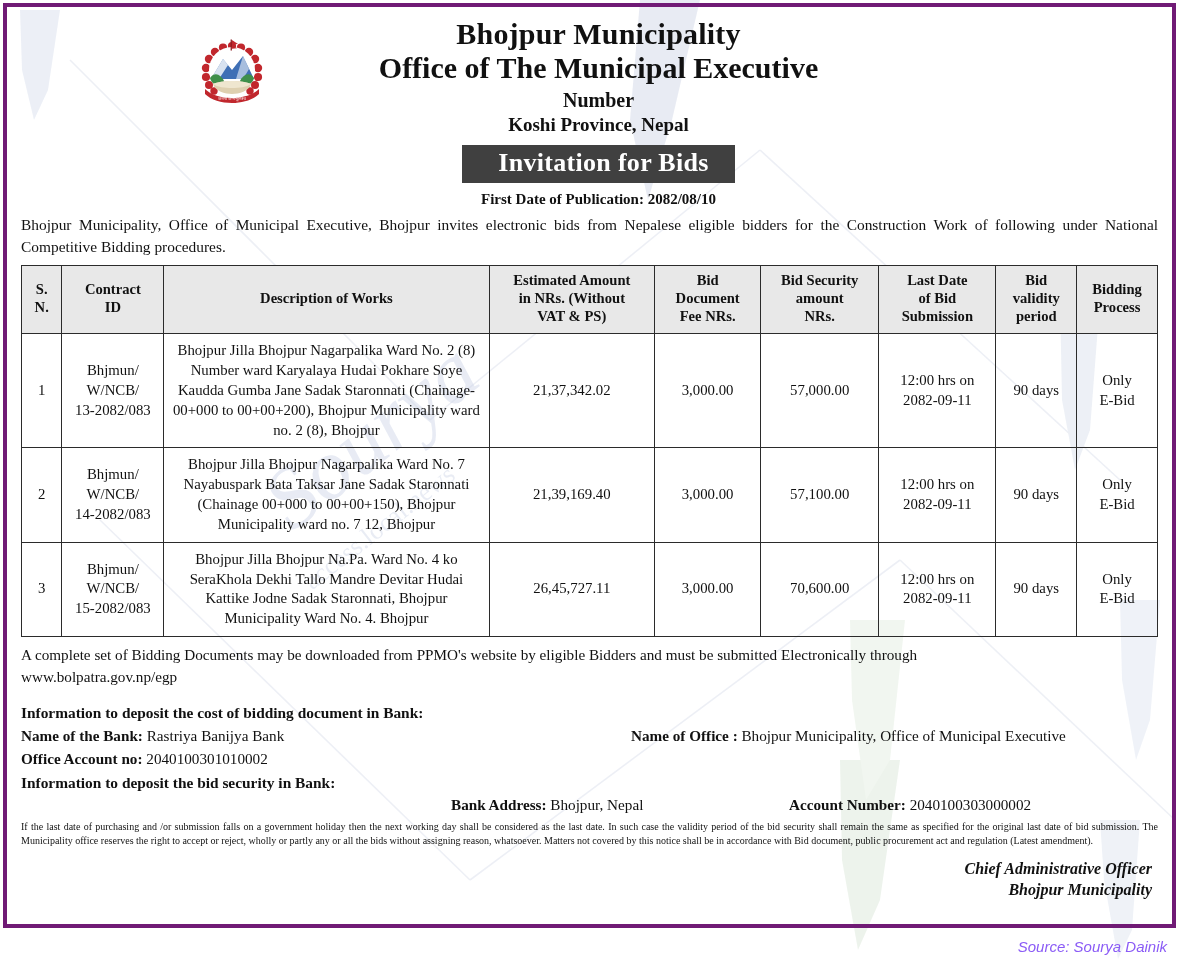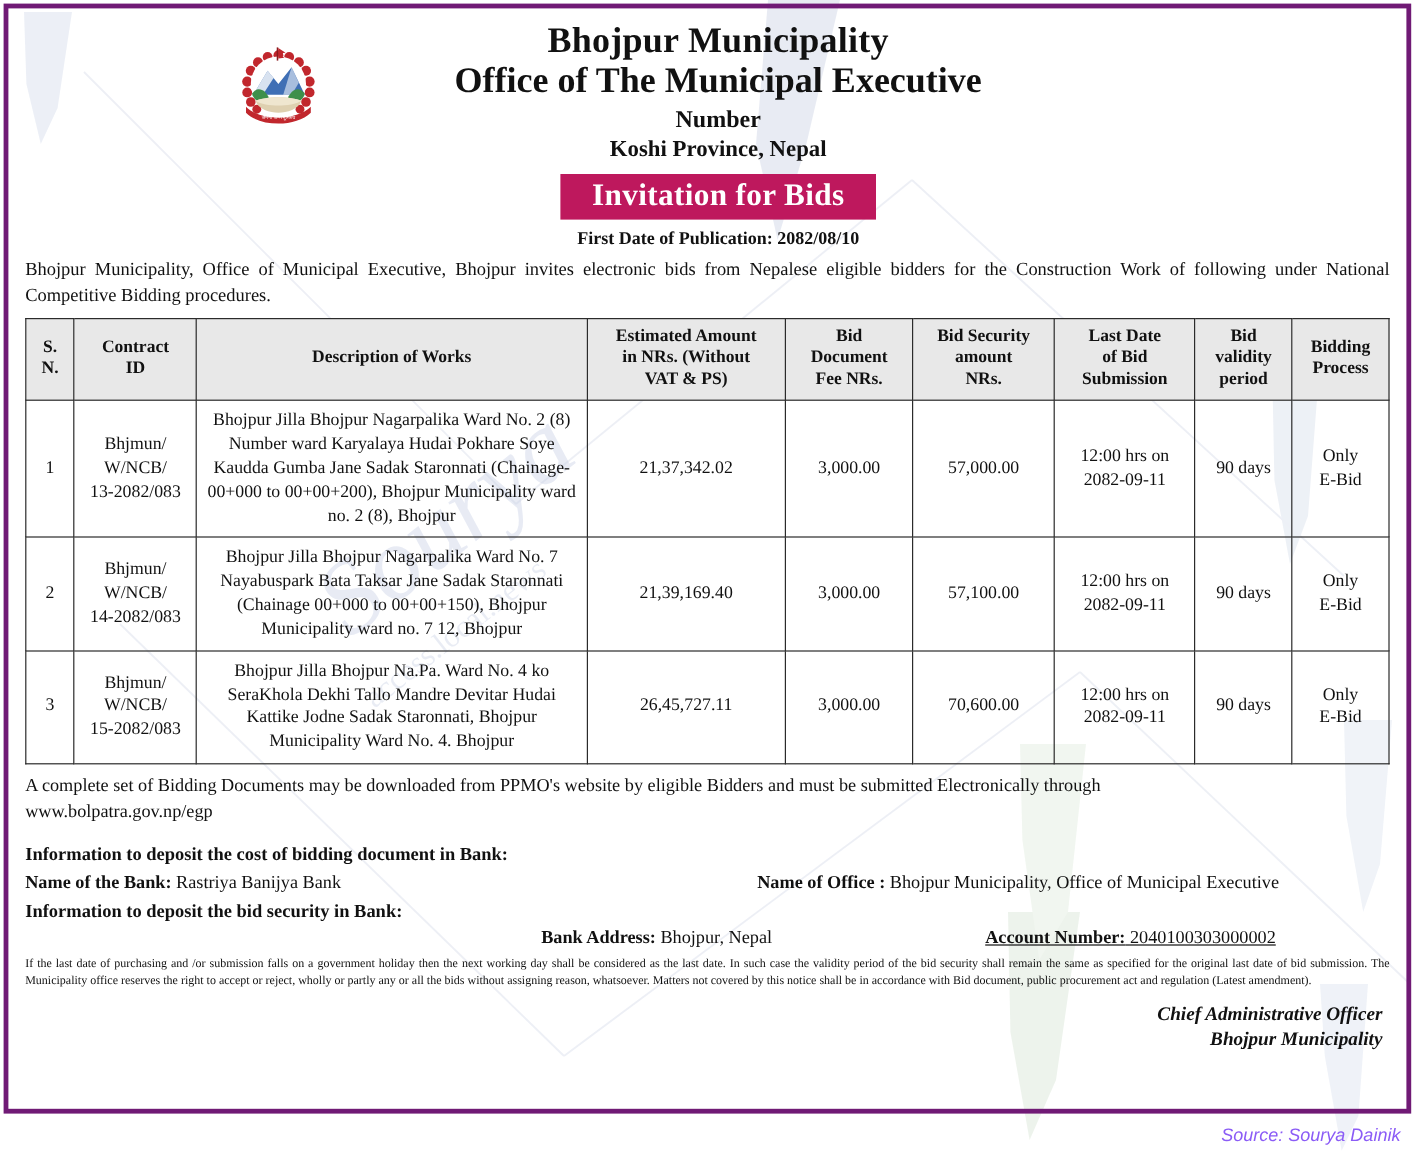--- a/index.html
+++ b/index.html
@@ -83,25 +83,25 @@
     margin: 0;
     padding-left: 18px;
   }
   .banner-wrap {
     text-align: center;
     margin-top: 8px;
     padding-left: 18px;
   }
   .banner {
     display: inline-block;
-    background: #be185d;
+    background: #404040;
     color: #ffffff;
     font-size: 26px;
     font-weight: bold;
-    padding: 3px 26px 6px 26px;
+    padding: 3px 26px 6px 36px;
     line-height: 1.12;
     letter-spacing: .3px;
   }
   .pub-date {
     text-align: center;
     font-size: 15px;
     font-weight: bold;
     margin-top: 8px;
     padding-left: 18px;
   }
@@ -175,21 +175,21 @@
   .kv-row {
     position: relative;
     font-size: 15.2px;
     line-height: 1.5;
     height: 23px;
   }
   .kv-row .k { font-weight: bold; }
   .kv-col-a { position: absolute; left: 0; }
   .kv-col-b { position: absolute; left: 610px; }
   .kv-col-b2 { position: absolute; left: 430px; }
-  .kv-col-c { position: absolute; left: 800px; text-decoration: underline; }
+  .kv-col-c { position: absolute; left: 768px; }
 
   .terms {
     font-size: 10px;
     line-height: 1.45;
     text-align: justify;
     margin-top: 3px;
   }
   .signature {
     margin-top: 6px;
     text-align: right;
@@ -365,20 +365,23 @@
 
   <p class="note-para"><span>A complete set of Bidding Documents may be downloaded from PPMO's website by eligible Bidders and must be submitted Electronically through</span><br><span class="url">www.bolpatra.gov.np/egp</span></p>
 
   <div class="bold-line">Information to deposit the cost of bidding document in Bank:</div>
 
   <div class="kv-row">
     <span class="kv-col-a"><span class="k">Name of the Bank:</span> <span>Rastriya Banijya Bank</span></span>
     <span class="kv-col-b"><span class="k">Name of Office :</span> <span>Bhojpur Municipality, Office of Municipal Executive</span></span>
   </div>
 
+  <div class="kv-row">
+    <span class="kv-col-a"><span class="k">Office Account no:</span> <span>2040100301010002</span></span>
+  </div>
 
   <div class="bold-line">Information to deposit the bid security in Bank:</div>
 
   <div class="kv-row">
     <span class="kv-col-b2"><span class="k">Bank Address:</span> <span>Bhojpur, Nepal</span></span>
     <span class="kv-col-c"><span class="k">Account Number:</span> <span>2040100303000002</span></span>
   </div>
 
   <p class="terms">If the last date of purchasing and /or submission falls on a government holiday then the next working day shall be considered as the last date. In such case the validity period of the bid security shall remain the same as specified for the original last date of bid submission. The Municipality office reserves the right to accept or reject, wholly or partly any or all the bids without assigning reason, whatsoever. Matters not covered by this notice shall be in accordance with Bid document, public procurement act and regulation (Latest amendment).</p>
 

